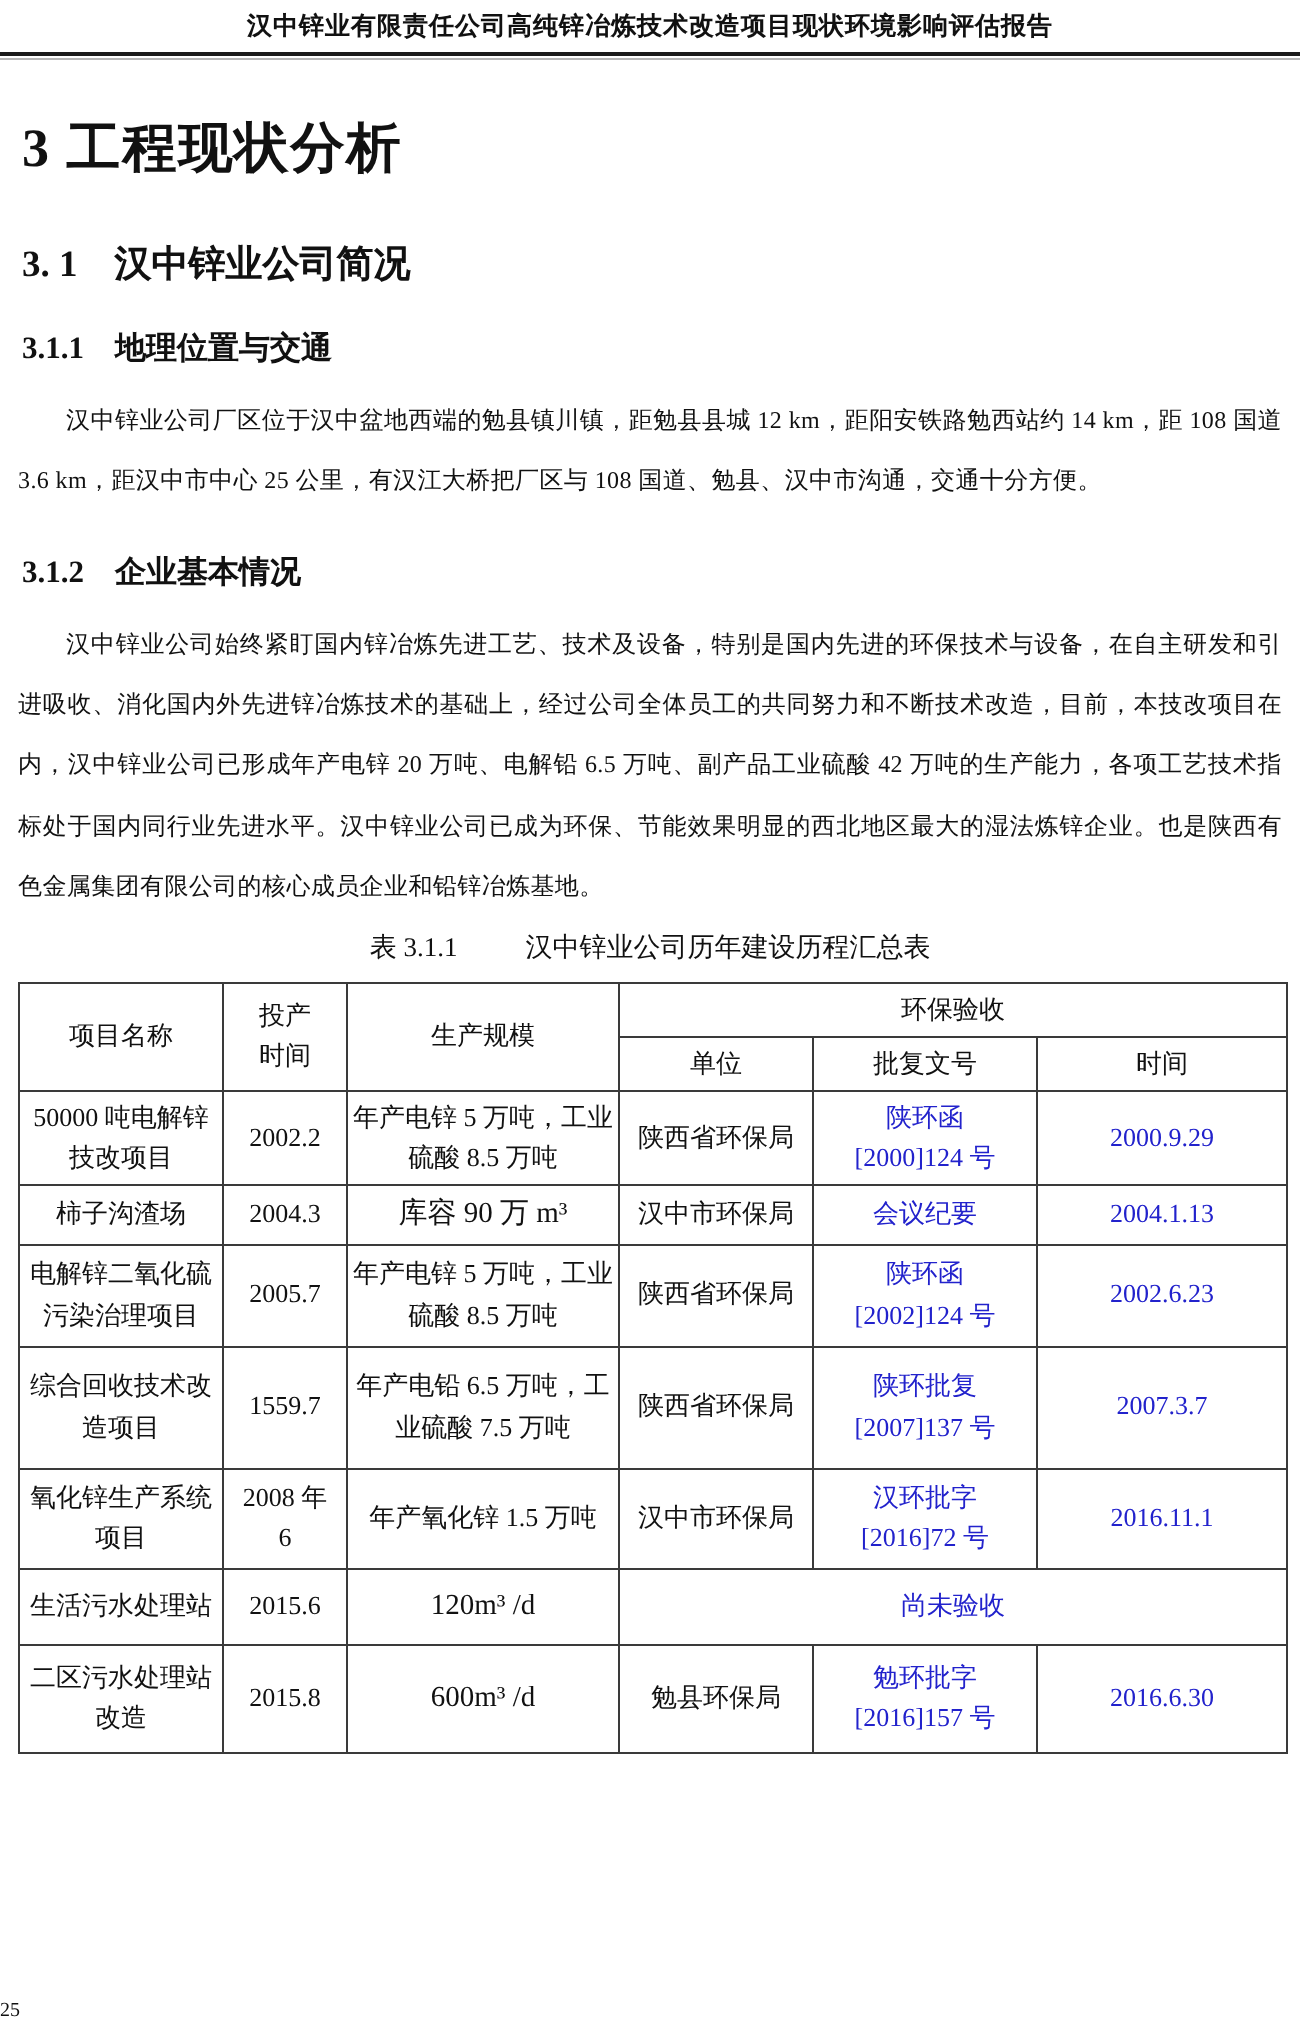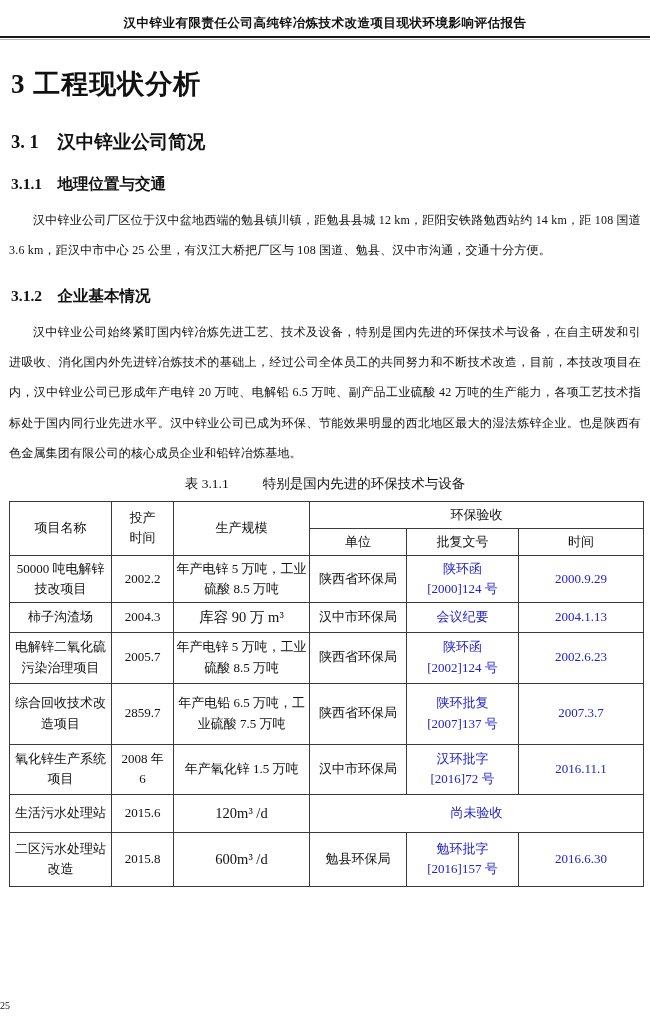--- a/index.html
+++ b/index.html
@@ -8,21 +8,21 @@
     width:650px; height:1019px;
     margin:0 auto;
     font-family:"Liberation Serif","DejaVu Serif",serif;
     color:#111;
     position:relative;
     overflow:hidden;
   }
   .content { padding:0 9px; }
 
   .page-header {
-    padding-top:15px;
+    padding-top:5px;
     text-align:center;
     font-size:12.5px;
     font-weight:bold;
     letter-spacing:0.5px;
   }
   .header-rule {
     margin:4px 0 0 0;
     height:4px;
     border-top:2px solid #1a1a1a;
     border-bottom:1px solid #b5b5b5;
@@ -100,21 +100,21 @@
 
   <h2 class="sec-title">3. 1　汉中锌业公司简况</h2>
 
   <h3 class="sub-title">3.1.1　地理位置与交通</h3>
   <p class="body-text">汉中锌业公司厂区位于汉中盆地西端的勉县镇川镇，距勉县县城 12 km，距阳安铁路勉西站约 14 km，距 108 国道 3.6 km，距汉中市中心 25 公里，有汉江大桥把厂区与 108 国道、勉县、汉中市沟通，交通十分方便。</p>
 
   <h3 class="sub-title">3.1.2　企业基本情况</h3>
   <p class="body-text">汉中锌业公司始终紧盯国内锌冶炼先进工艺、技术及设备，特别是国内先进的环保技术与设备，在自主研发和引进吸收、消化国内外先进锌冶炼技术的基础上，经过公司全体员工的共同努力和不断技术改造，目前，本技改项目在内，汉中锌业公司已形成年产电锌 20 万吨、电解铅 6.5 万吨、副产品工业硫酸 42 万吨的生产能力，各项工艺技术指标处于国内同行业先进水平。汉中锌业公司已成为环保、节能效果明显的西北地区最大的湿法炼锌企业。也是陕西有色金属集团有限公司的核心成员企业和铅锌冶炼基地。</p>
 
   <div class="table-caption">
-    <span class="cap-label">表 3.1.1</span><span>特别是国内先进的环保技术与设备</span>
+    <span class="cap-label">表 3.1.1</span><span>汉中锌业公司历年建设历程汇总表</span>
   </div>
 
   <table class="data-table">
     <colgroup>
       <col style="width:102px">
         <col style="width:62px">
         <col style="width:136px">
       <col style="width:97px">
         <col style="width:112px">
         <col style="width:125px">
@@ -155,21 +155,21 @@
         <td>电解锌二氧化硫污染治理项目</td>
         <td>2005.7</td>
         <td>年产电锌 5 万吨，工业硫酸 8.5 万吨</td>
         <td>陕西省环保局</td>
         <td class="blue">陕环函
 [2002]124 号</td>
         <td class="blue">2002.6.23</td>
       </tr>
       <tr style="height:61px">
         <td>综合回收技术改造项目</td>
-        <td>2859.7</td>
+        <td>1559.7</td>
         <td>年产电铅 6.5 万吨，工业硫酸 7.5 万吨</td>
         <td>陕西省环保局</td>
         <td class="blue">陕环批复
 [2007]137 号</td>
         <td class="blue">2007.3.7</td>
       </tr>
       <tr style="height:50px">
         <td>氧化锌生产系统项目</td>
         <td>2008 年
 6</td>

